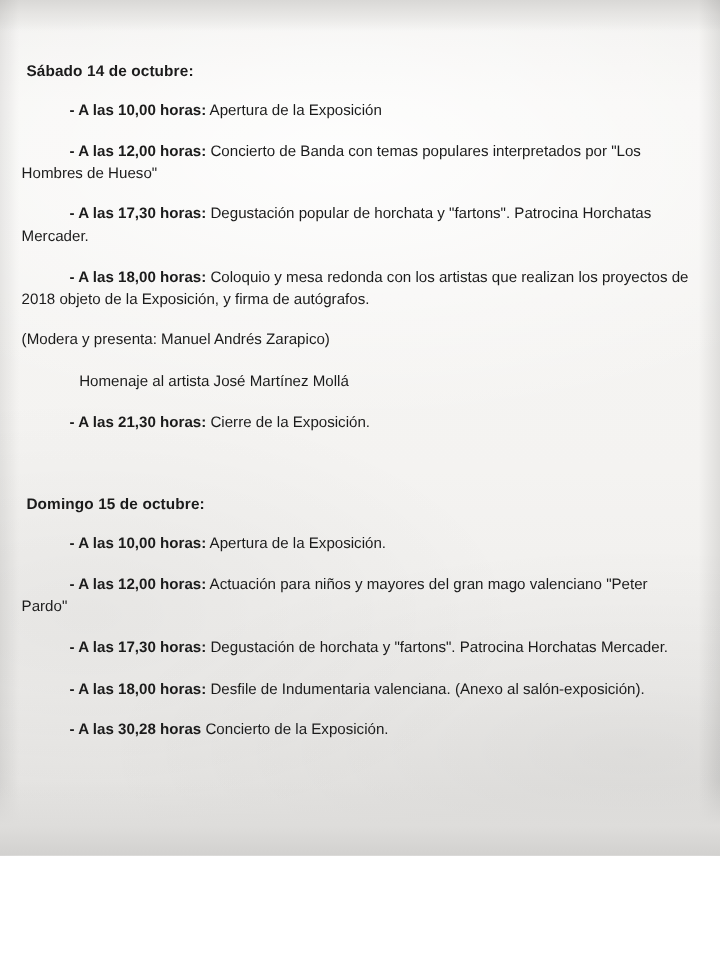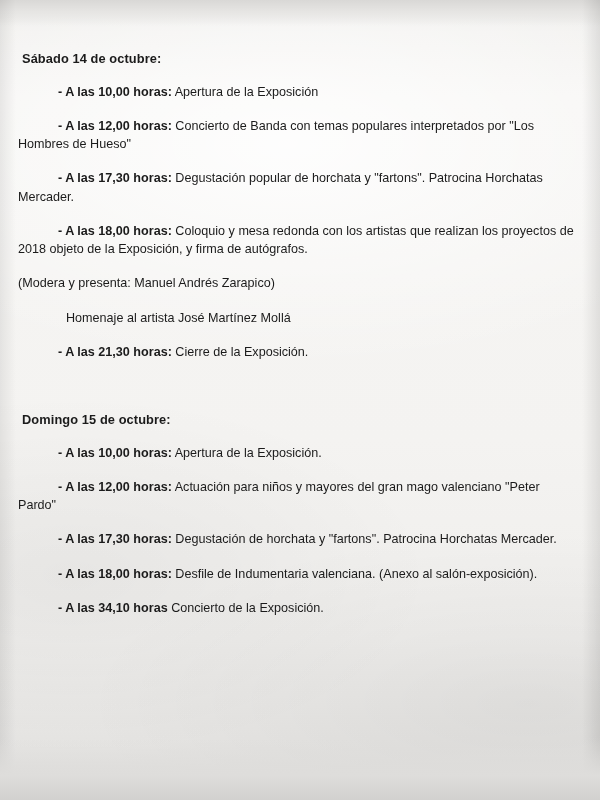--- a/index.html
+++ b/index.html
@@ -9,21 +9,21 @@
   }
   body {
     width: 600px;
     height: 800px;
     overflow: hidden;
     font-family: "Liberation Sans", sans-serif;
   }
   #page {
     position: relative;
     width: 600px;
-    height: 800px;
+    height: 713px;
     background:
       linear-gradient(180deg, #e9e9e7 0%, #f2f1ef 4%, #f6f5f3 12%, #f4f3f1 55%, #efeeec 80%, #e4e3e1 95%, #dcdbd9 100%);
   }
   
   #page::before {
     content: "";
     position: absolute;
     inset: 0;
     background:
       radial-gradient(ellipse 700px 320px at 48% 18%, rgba(255,255,255,0.85) 0%, rgba(255,255,255,0) 70%),
@@ -155,18 +155,18 @@
 
       <p class="entry">
         <span class="time">- A las 17,30 horas:</span><span> Degustación de horchata y "fartons". Patrocina Horchatas Mercader.</span>
       </p>
 
       <p class="entry">
         <span class="time">- A las 18,00 horas:</span><span> Desfile de Indumentaria valenciana. (Anexo al salón-exposición).</span>
       </p>
 
       <p class="entry">
-        <span class="time">- A las 34,10 horas</span><span> Concierto de la Exposición.</span>
+        <span class="time">- A las 30,28 horas</span><span> Concierto de la Exposición.</span>
       </p>
     </div>
 
   </div>
 </div>
 
 </body></html>

